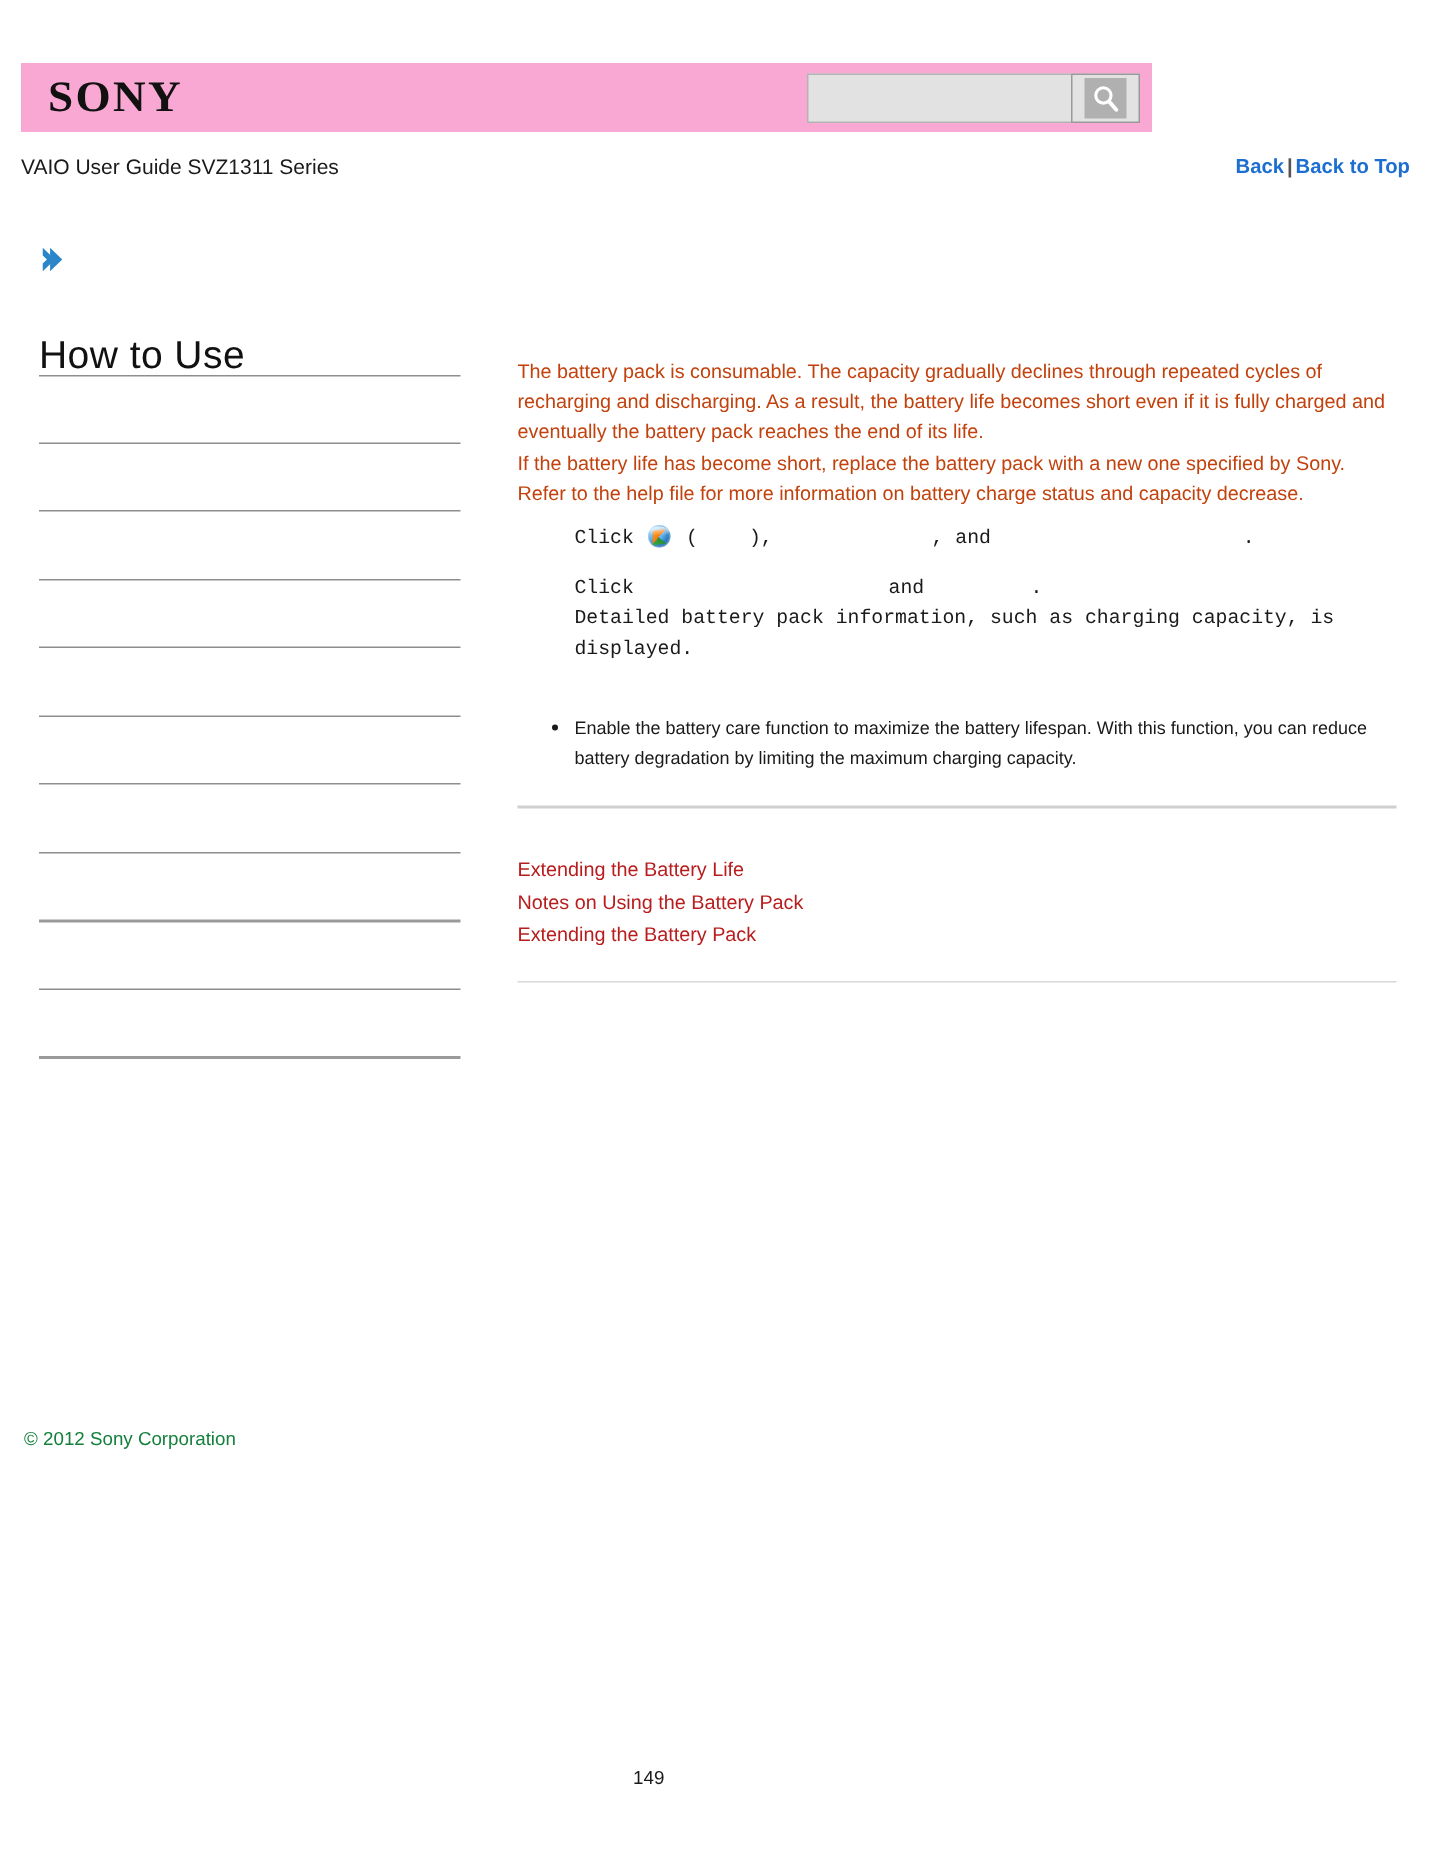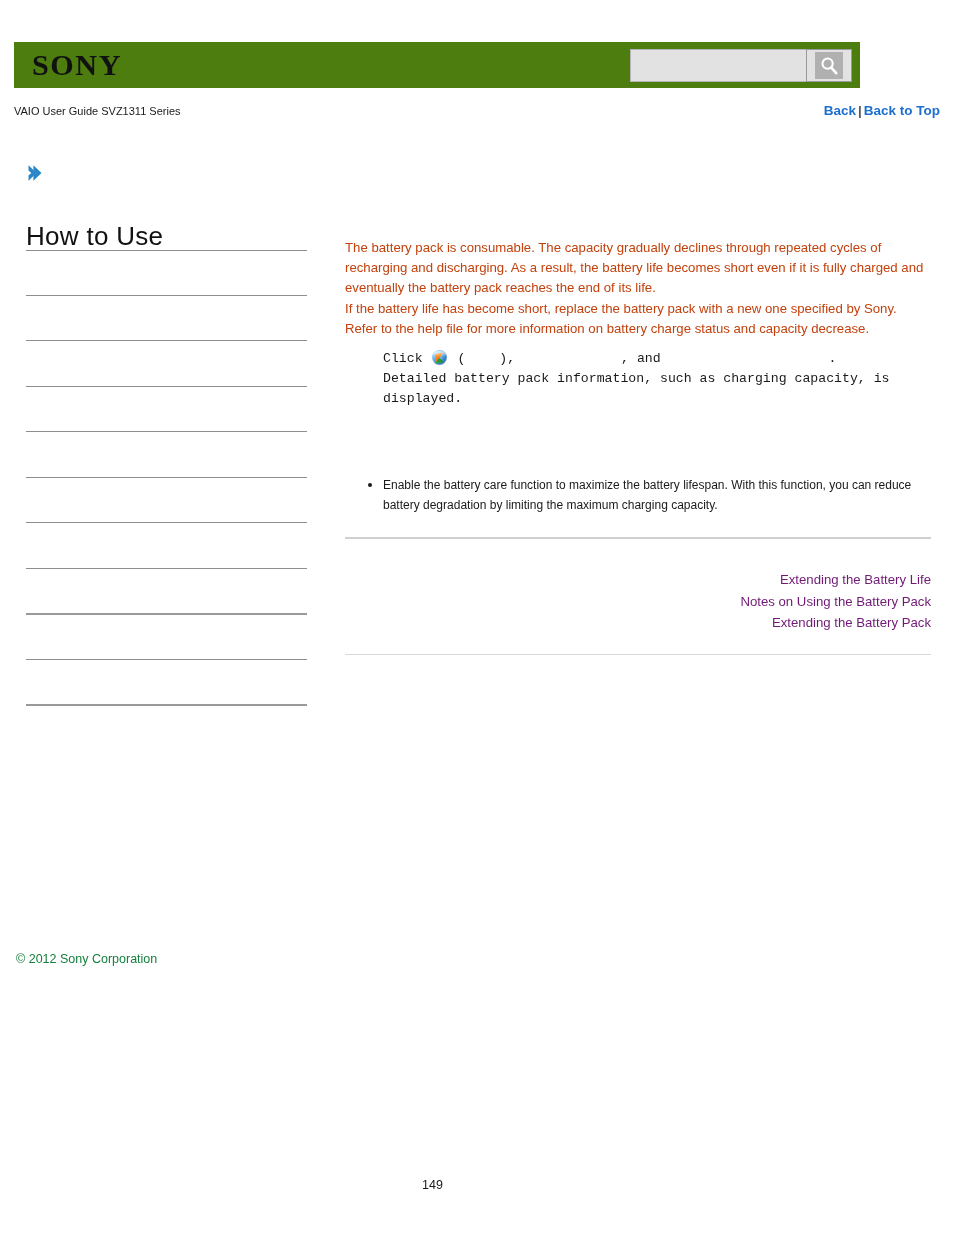--- a/index.html
+++ b/index.html
@@ -15,23 +15,23 @@
     font-family: "Liberation Sans", sans-serif;
     color: #000000;
     -webkit-font-smoothing: antialiased;
   }
 
   
   #header-band {
     position: absolute;
     left: 14px;
     top: 42px;
-    width: 846px;
+    width: 754px;
     height: 46px;
-    background: #4d7c0f;
+    background: #f9a8d4;
   }
   #sony-logo {
     position: absolute;
     left: 18px;
     top: 7px;
     font-family: "Liberation Serif", "DejaVu Serif", serif;
     font-size: 29px;
     font-weight: bold;
     letter-spacing: 1.5px;
     color: #111111;
@@ -84,21 +84,21 @@
     position: absolute;
     left: 14px;
     top: 101px;
     width: 926px;
     height: 20px;
   }
   #guide-title {
     position: absolute;
     left: 0;
     top: 0;
-    font-size: 11px;
+    font-size: 14px;
     color: #1a1a1a;
     line-height: 20px;
     white-space: nowrap;
   }
   #nav-links {
     position: absolute;
     right: 0;
     top: 0;
     font-size: 13.5px;
     line-height: 20px;
@@ -267,24 +267,23 @@
 
   #related-links {
     position: absolute;
     left: 0;
     top: 331px;
     width: 586px;
     font-size: 13.2px;
     line-height: 21.5px;
   }
   #related-links a {
-    color: #701a75;
+    color: #b91c1c;
     text-decoration: none;
     display: block;
-    text-align: right;
   }
 
   
   #page-number {
     position: absolute;
     left: 0;
     top: 1178px;
     width: 865px;
     text-align: center;
     font-size: 12.5px;
@@ -342,20 +341,21 @@
   <div id="copyright">© 2012 Sony Corporation</div>
 </div>
 
 <div id="main">
 
   <p id="intro-paragraph">The battery pack is consumable. The capacity gradually declines through repeated cycles of recharging and discharging. As a result, the battery life becomes short even if it is fully charged and eventually the battery pack reaches the end of its life.<br>If the battery life has become short, replace the battery pack with a new one specified by Sony. Refer to the help file for more information on battery charge status and capacity decrease.</p>
 
   <ul id="steps">
     <li id="step-1"><span>Click </span><span class="win-orb"></span><span> (</span><span class="blank" style="width:34px"></span><span>), </span><span class="blank" style="width:98px"></span><span>, and </span><span class="blank" style="width:160px"></span><span>.</span></li>
 
+    <li id="step-2"><span>Click </span><span class="blank" style="width:154px"></span><span> and </span><span class="blank" style="width:63px"></span><span>.</span></li>
 
     <li id="step-3">Detailed battery pack information, such as charging capacity, is displayed.</li>
   </ul>
 
   <ul id="bullets">
     <li>Enable the battery care function to maximize the battery lifespan. With this function, you can reduce battery degradation by limiting the maximum charging capacity.</li>
   </ul>
 
   <div class="content-rule" style="top:299px"></div>
 

